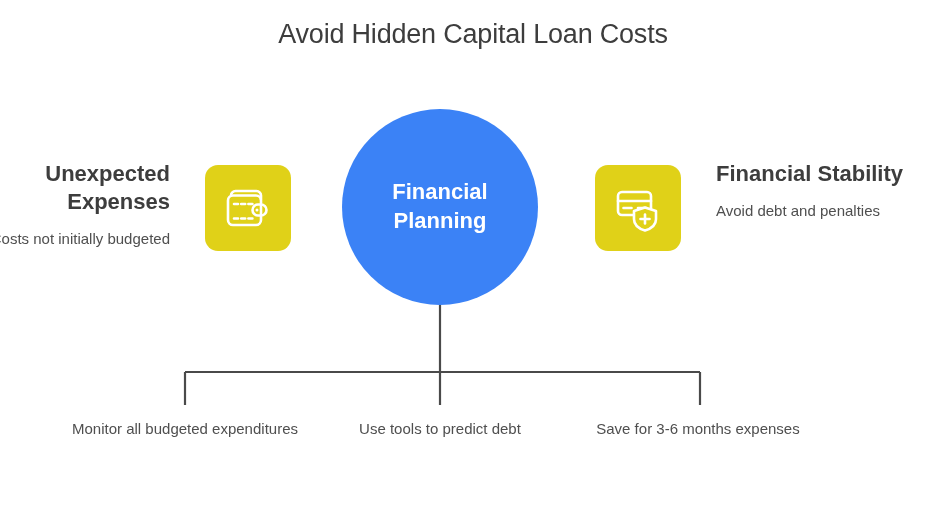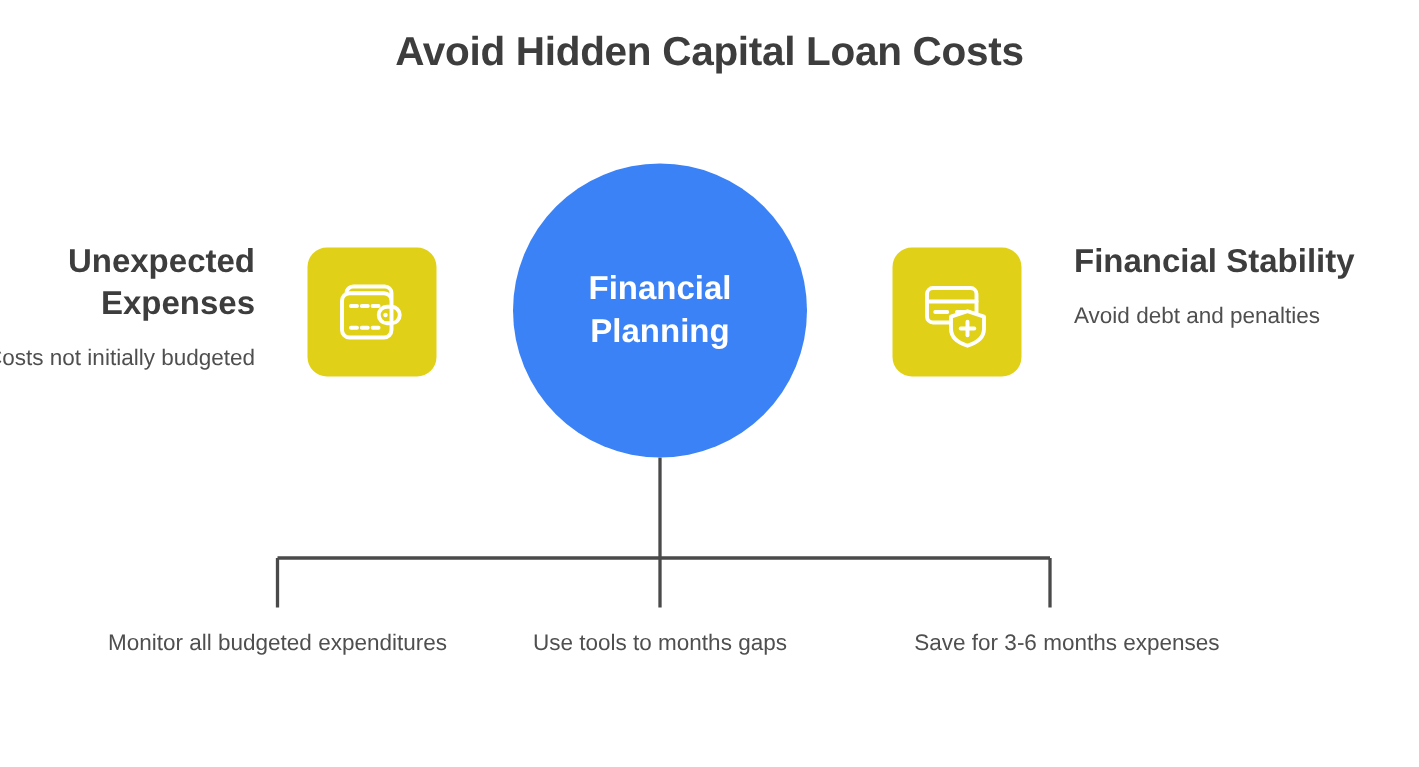--- a/index.html
+++ b/index.html
@@ -17,21 +17,21 @@
   }
 
   
   #infographic-title {
     position: absolute;
     left: 0;
     top: 19px;
     width: 946px;
     text-align: center;
     font-size: 27px;
-    font-weight: bold;
+    font-weight: normal;
     color: #3d3d3d;
     letter-spacing: -0.2px;
   }
 
   
   .side-block {
     position: absolute;
     width: 230px;
   }
   .side-heading {
@@ -109,21 +109,21 @@
     position: absolute;
     top: 418px;
     width: 230px;
     text-align: center;
     font-size: 15px;
     color: #4f4f4f;
     line-height: 1.42;
   }
   #bottom-item-0 { left: 70px; }
   #bottom-item-1 { left: 325px; }
-  #bottom-item-2 { left: 583px; text-align: right; }
+  #bottom-item-2 { left: 583px; }
 </style>
 </head>
 <body>
 
 <div id="infographic-title">Avoid Hidden Capital Loan Costs</div>
 
 <svg id="connector-svg" viewBox="0 0 946 511" xmlns="http://www.w3.org/2000/svg">
   <g stroke="#4a4a4a" stroke-width="2.2" fill="none" stroke-linecap="butt">
 
     <line x1="440" y1="305" x2="440" y2="372"></line>
@@ -184,14 +184,14 @@
     </g>
   </svg>
 </div>
 
 <div class="side-block" id="right-text-block">
   <div class="side-heading">Financial Stability</div>
   <div class="side-sub">Avoid debt and penalties</div>
 </div>
 
 <div class="bottom-item" id="bottom-item-0">Monitor all budgeted expenditures</div>
-<div class="bottom-item" id="bottom-item-1">Use tools to months gaps</div>
+<div class="bottom-item" id="bottom-item-1">Use tools to predict debt</div>
 <div class="bottom-item" id="bottom-item-2">Save for 3-6 months expenses</div>
 
 </body></html>

